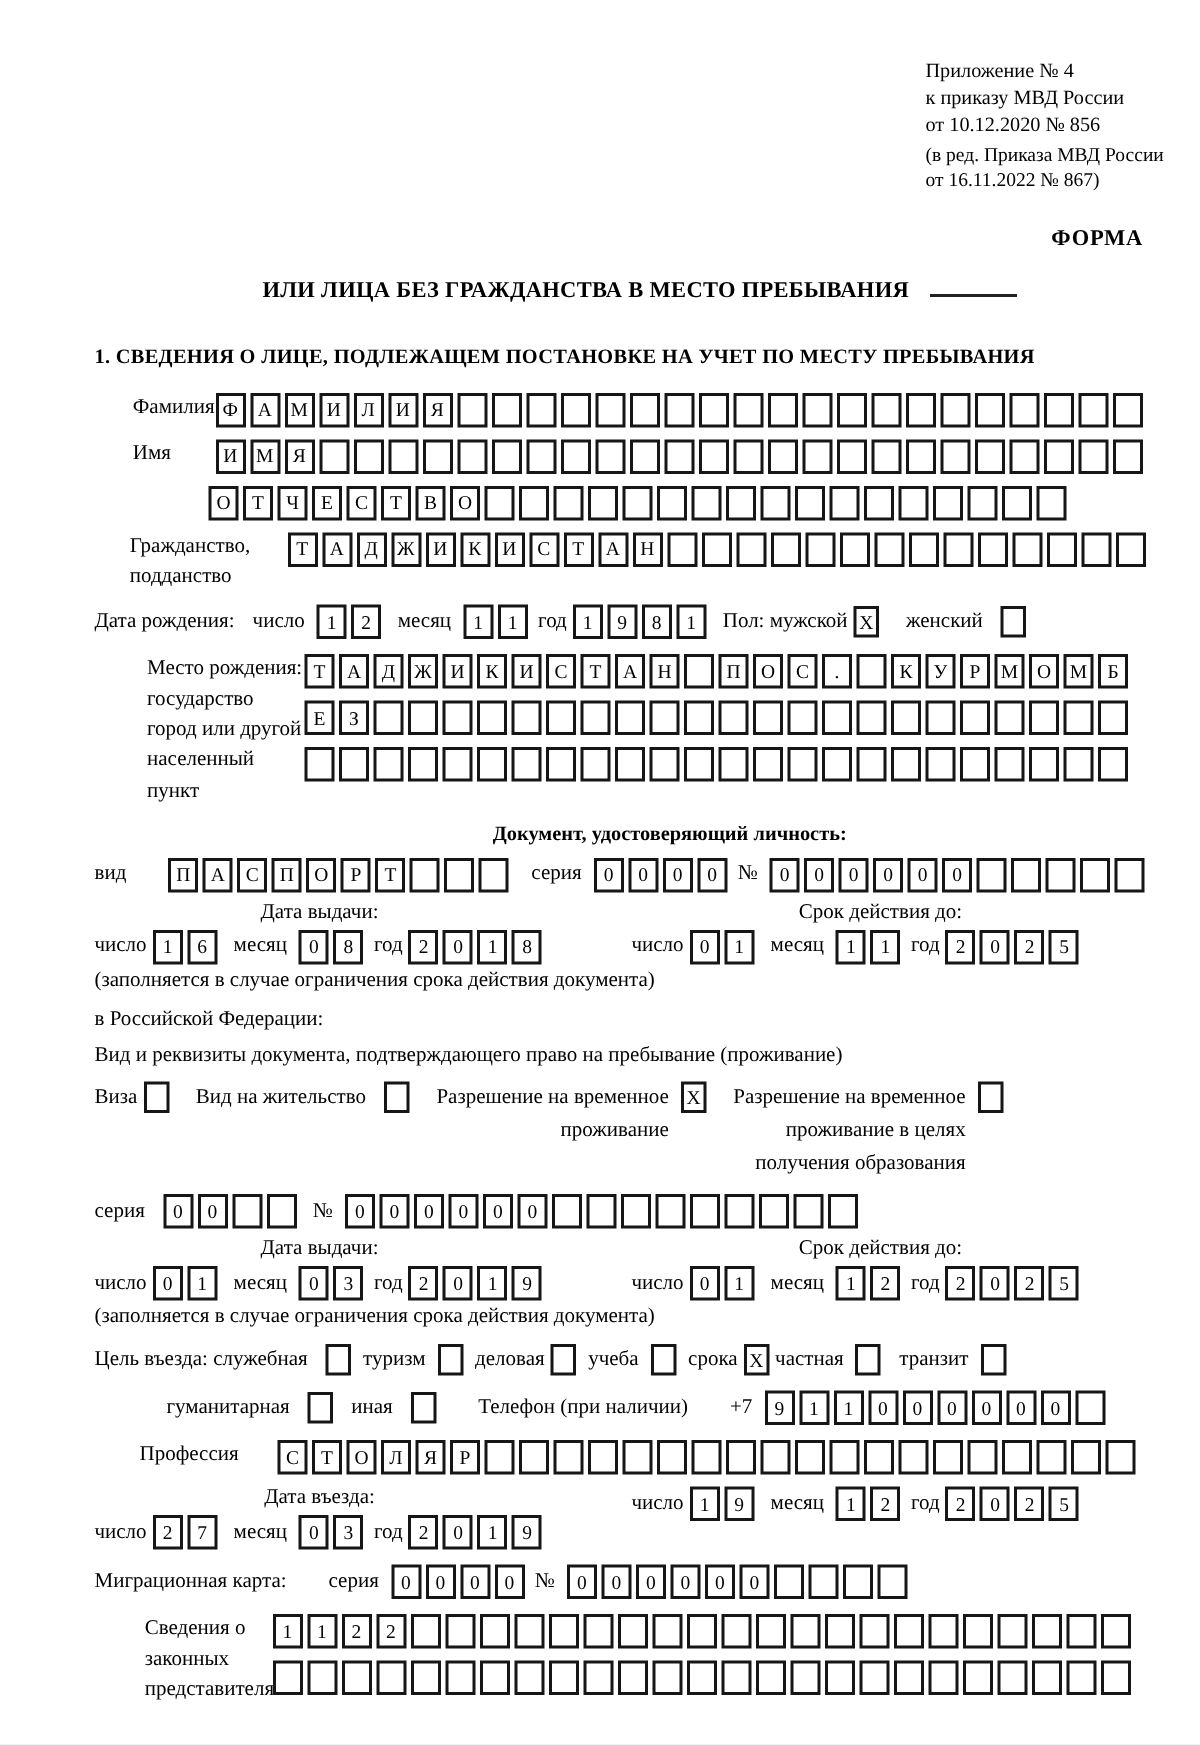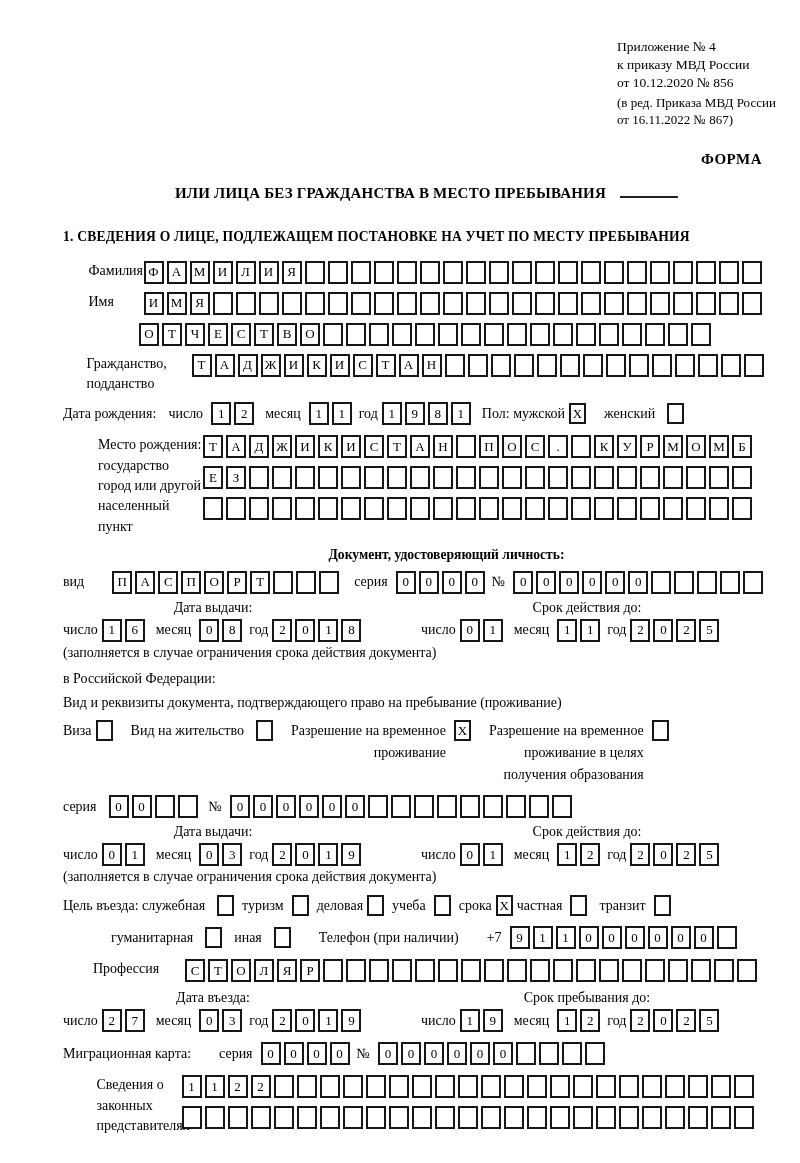--- a/index.html
+++ b/index.html
@@ -664,21 +664,20 @@
           <span class="gap4"></span>
         <span class="cellrow">
             <div class="cell">2</div>
             <div class="cell">0</div>
             <div class="cell">1</div>
             <div class="cell">9</div>
           </span>
       </div>
     </div>
     <div class="dcol-r">
-      <div class="dhead dhead-r">Срок пребывания до:</div>
       <div class="inline-row">
         <span>число</span>
           <span class="gap4"></span>
         <span class="cellrow">
             <div class="cell">1</div>
             <div class="cell">9</div>
           </span>
           <span class="gap8"></span>
         <span>месяц</span>
           <span class="gap8"></span>

